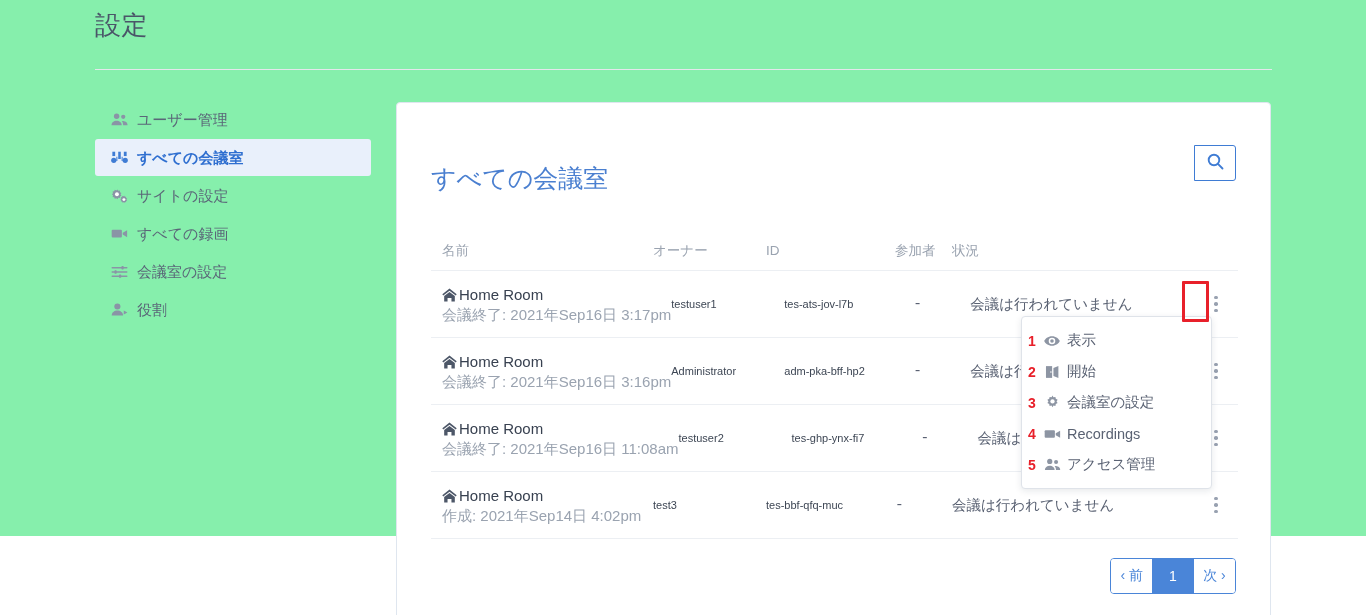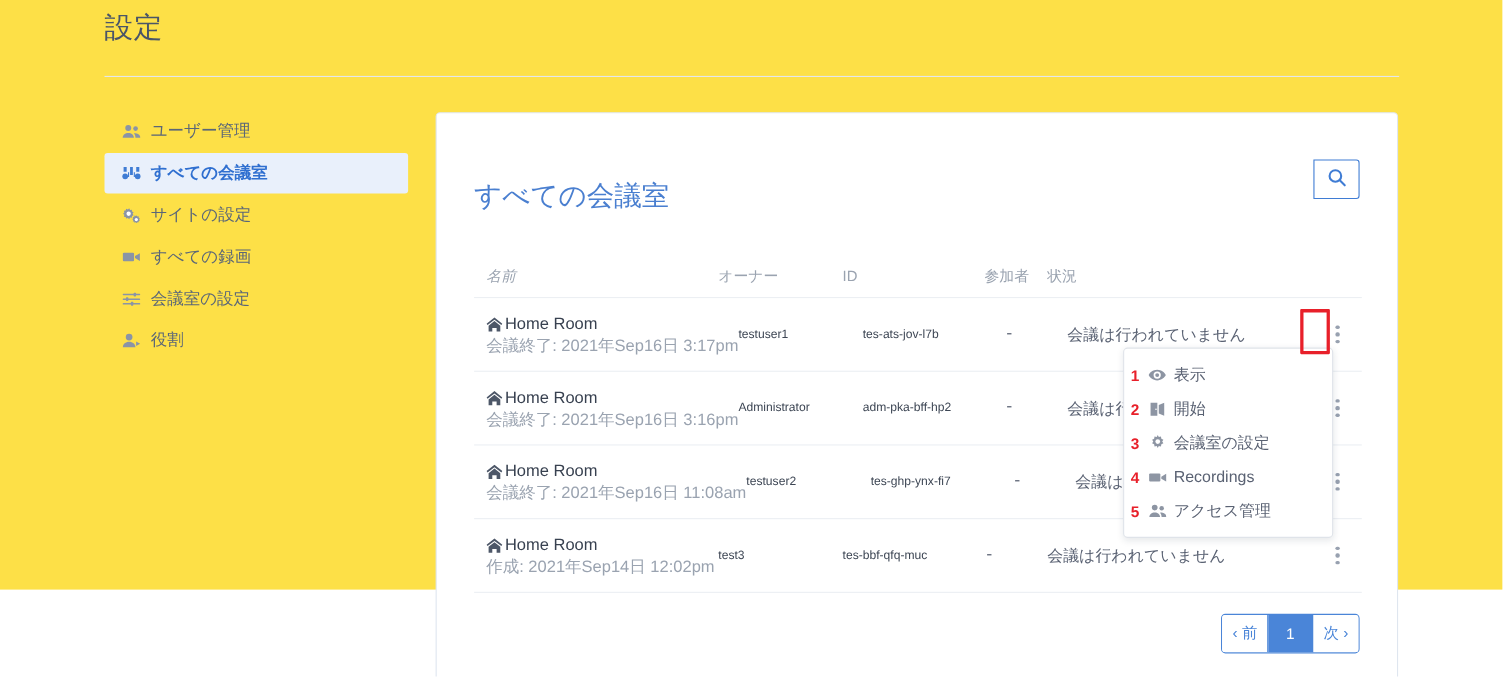--- a/index.html
+++ b/index.html
@@ -12,21 +12,21 @@
     overflow: hidden;
     background: #ffffff;
     font-family: "Liberation Sans", "DejaVu Sans", sans-serif;
     -webkit-font-smoothing: antialiased;
   }
 
   .page {
     position: relative;
     width: 1366px;
     height: 536px;
-    background: #fde047;
+    background: #86efac;
   }
 
   
   .page-header {
     position: absolute;
     left: 95px;
     top: 0;
     width: 1177px;
     height: 70px;
     border-bottom: 1px solid #e4e7ec;
@@ -159,21 +159,21 @@
     font-size: 13.5px;
   }
   .tbody-row { height: 67px; }
   .col-name   { flex: 0 0 222px; padding-left: 11px; }
   .col-owner  { flex: 0 0 113px; }
   .col-id     { flex: 0 0 129px; }
   .col-part   { flex: 0 0 57px; font-family: Liberation Mono, monospace; }
   .col-status { flex: 1 1 auto; }
   .col-action { flex: 0 0 44px; display: flex; justify-content: center; }
 
-  .thead .col-name { padding-left: 11px; font-style: italic; }
+  .thead .col-name { padding-left: 11px; }
 
   .room-line {
     display: flex;
     align-items: center;
     gap: 2px;
     color: #384150;
     font-size: 15px;
     line-height: 19px;
   }
   .room-icon { color: #4d5768; display: inline-flex; }
@@ -487,21 +487,21 @@
         <div class="col-name">
           <div class="room-line">
             <span class="room-icon">
               <svg width="15" height="14" viewBox="0 0 16 15" fill="currentColor" aria-hidden="true">
                 <path d="M8 0.6L0.3 6.7l1 1.3L8 2.9l6.7 5.1 1-1.3z"></path>
                 <path d="M8 4.2L2.3 8.7v5.7h3.6v-3.6h4.2v3.6h3.6V8.7z"></path>
               </svg>
             </span>
             <span>Home Room</span>
           </div>
-          <div class="room-sub">作成: 2021年Sep14日 12:02pm</div>
+          <div class="room-sub">作成: 2021年Sep14日 4:02pm</div>
         </div>
         <div class="col-owner  cell-text">test3</div>
         <div class="col-id     cell-text">tes-bbf-qfq-muc</div>
         <div class="col-part   cell-muted">-</div>
         <div class="col-status cell-status">会議は行われていません</div>
         <div class="col-action">
           <div class="kebab">
             <i></i>
             <i></i>
             <i></i>

